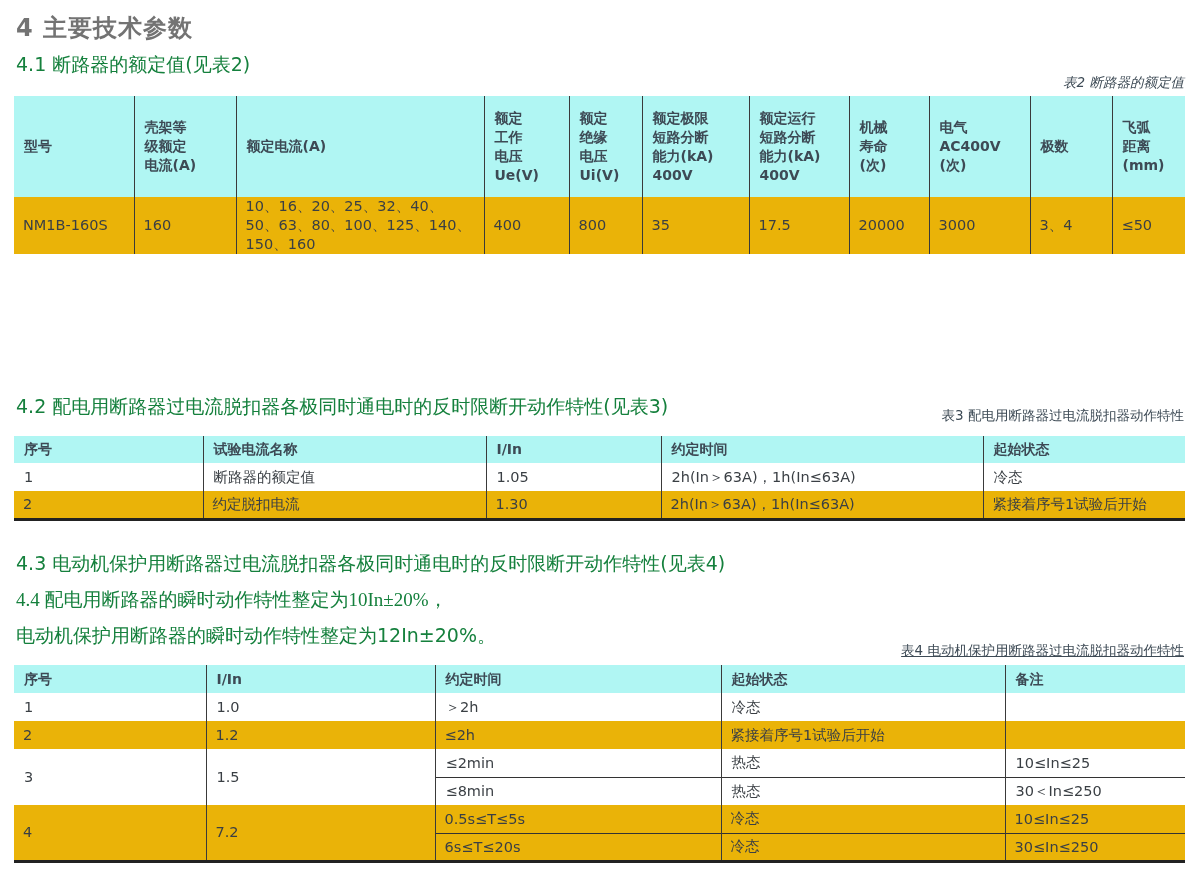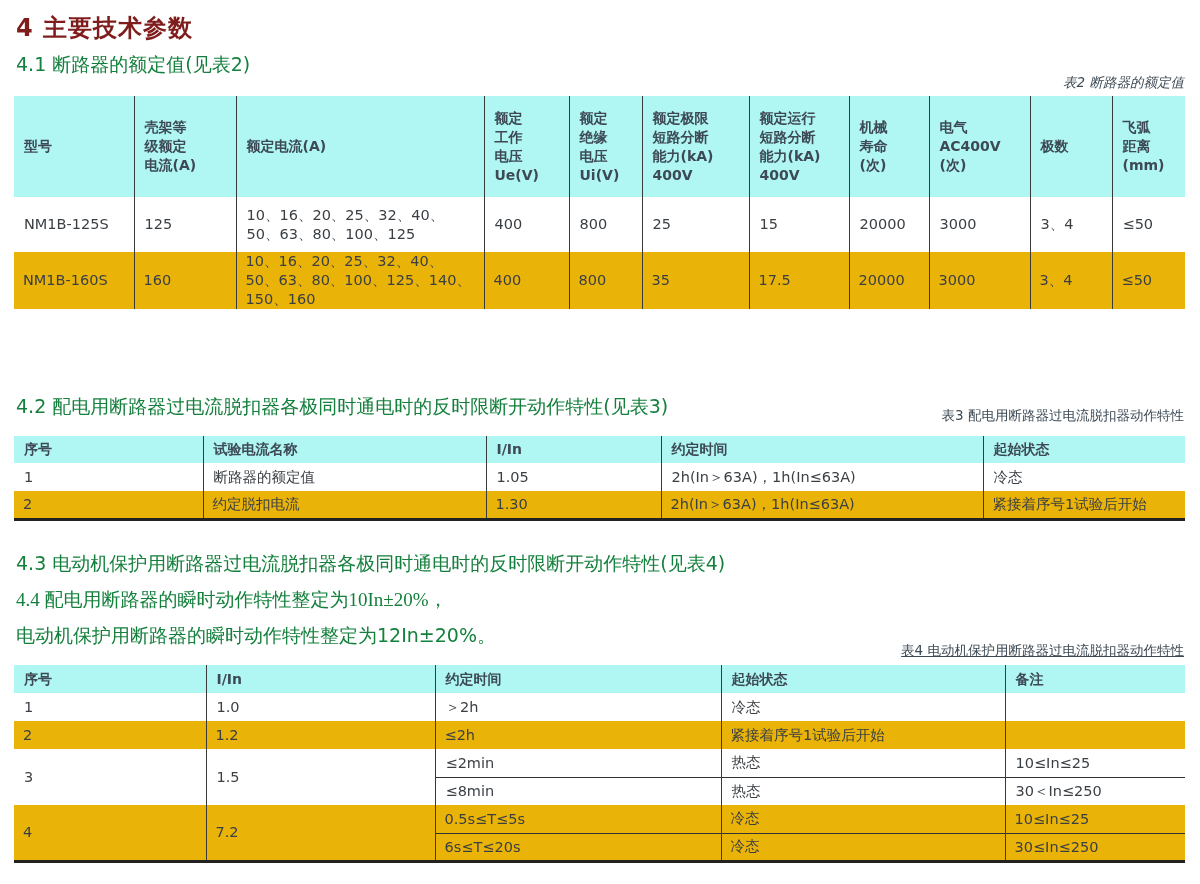--- a/index.html
+++ b/index.html
@@ -1,19 +1,19 @@
 <!DOCTYPE html>
 <html><head>
 <meta charset="utf-8">
 <style>
   * { box-sizing: border-box; margin: 0; padding: 0; }
   html, body { width: 1200px; height: 884px; background: #ffffff; overflow: hidden; }
   body { font-family: "DejaVu Sans", "Liberation Sans", sans-serif; color: #3a3f44; position: relative; }
 
-  .h1 { position: absolute; left: 16px; top: 12px; font-size: 24px; font-weight: bold; color: #7f1d1d; letter-spacing: 1px; }
+  .h1 { position: absolute; left: 16px; top: 12px; font-size: 24px; font-weight: bold; color: #737373; letter-spacing: 1px; }
   .h2 { position: absolute; left: 16px; font-size: 19px; color: #15803d; white-space: nowrap; }
   .caption { position: absolute; right: 16px; font-size: 13.5px; color: #3d4a55; white-space: nowrap; }
 
   table { position: absolute; left: 14px; width: 1171px; border-collapse: collapse; table-layout: fixed; }
   td, th { font-size: 14.5px; vertical-align: middle; text-align: left; color: #3a3f44; padding: 0 10px; }
   th { background: #b0f6f3; font-weight: bold; color: #3d4a55; font-size: 14px; line-height: 19px; }
   .vl { border-left: 1.5px solid #3a3a3a; }
   .bottom { border-bottom: 3px solid #222; }
   .alt td { background: #eab308; padding-left: 9px; }
   .hline { border-top: 1.5px solid #333; }
@@ -59,33 +59,20 @@
       <th class="vl">额定<br>绝缘<br>电压<br>Ui(V)</th>
       <th class="vl">额定极限<br>短路分断<br>能力(kA)<br>400V</th>
       <th class="vl">额定运行<br>短路分断<br>能力(kA)<br>400V</th>
       <th class="vl">机械<br>寿命<br>(次)</th>
       <th class="vl">电气<br>AC400V<br>(次)</th>
       <th class="vl">极数</th>
       <th class="vl">飞弧<br>距离<br>(mm)</th>
     </tr>
   </thead>
   <tbody>
-    <tr>
-      <td>NM1B-125S</td>
-      <td class="vl">125</td>
-      <td class="vl">10、16、20、25、32、40、50、63、80、100、125</td>
-      <td class="vl">400</td>
-      <td class="vl">800</td>
-      <td class="vl">25</td>
-      <td class="vl">15</td>
-      <td class="vl">20000</td>
-      <td class="vl">3000</td>
-      <td class="vl">3、4</td>
-      <td class="vl">≤50</td>
-    </tr>
     <tr class="alt">
       <td>NM1B-160S</td>
       <td class="vl">160</td>
       <td class="vl">10、16、20、25、32、40、50、63、80、100、125、140、150、160</td>
       <td class="vl">400</td>
       <td class="vl">800</td>
       <td class="vl">35</td>
       <td class="vl">17.5</td>
       <td class="vl">20000</td>
       <td class="vl">3000</td>

